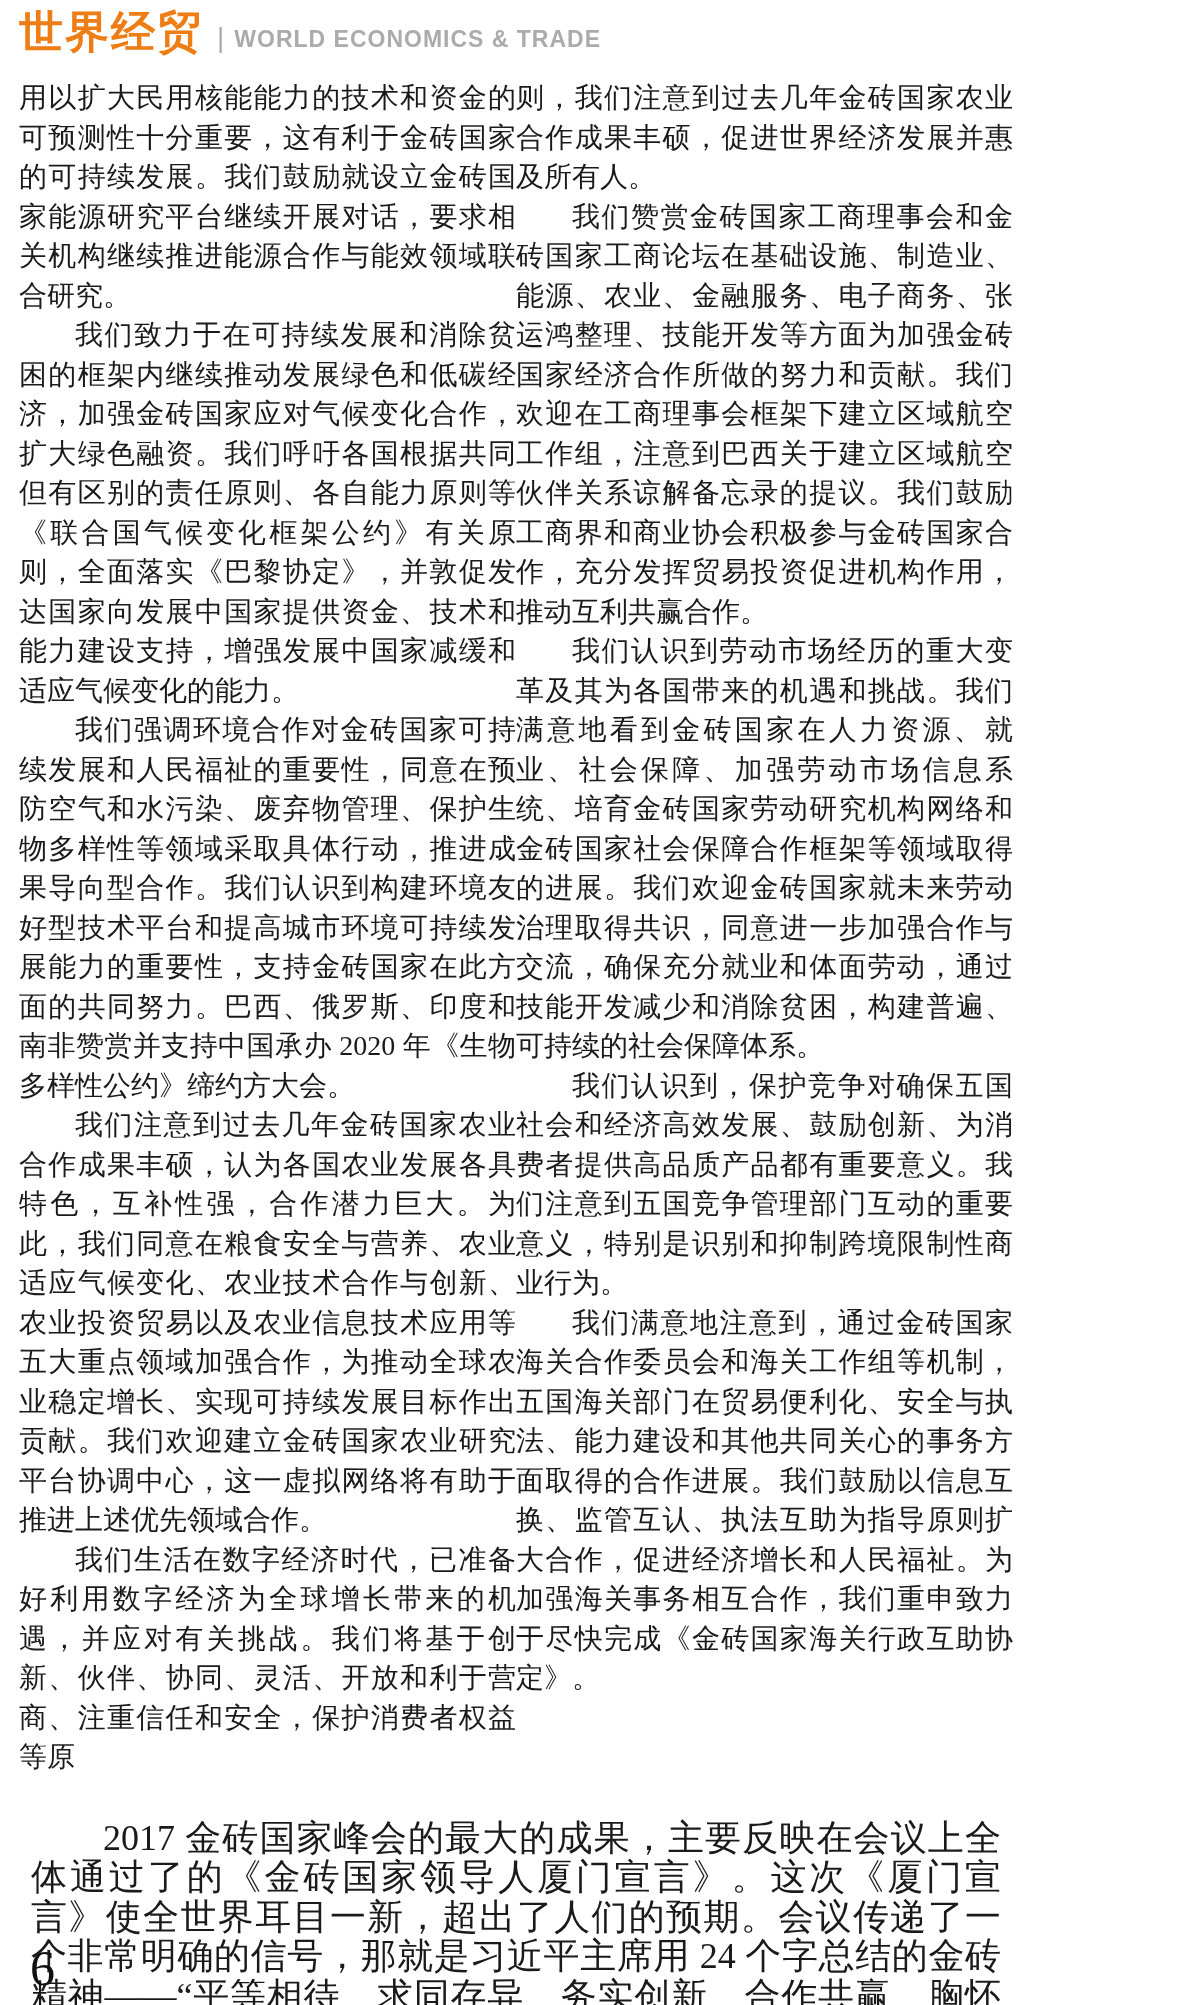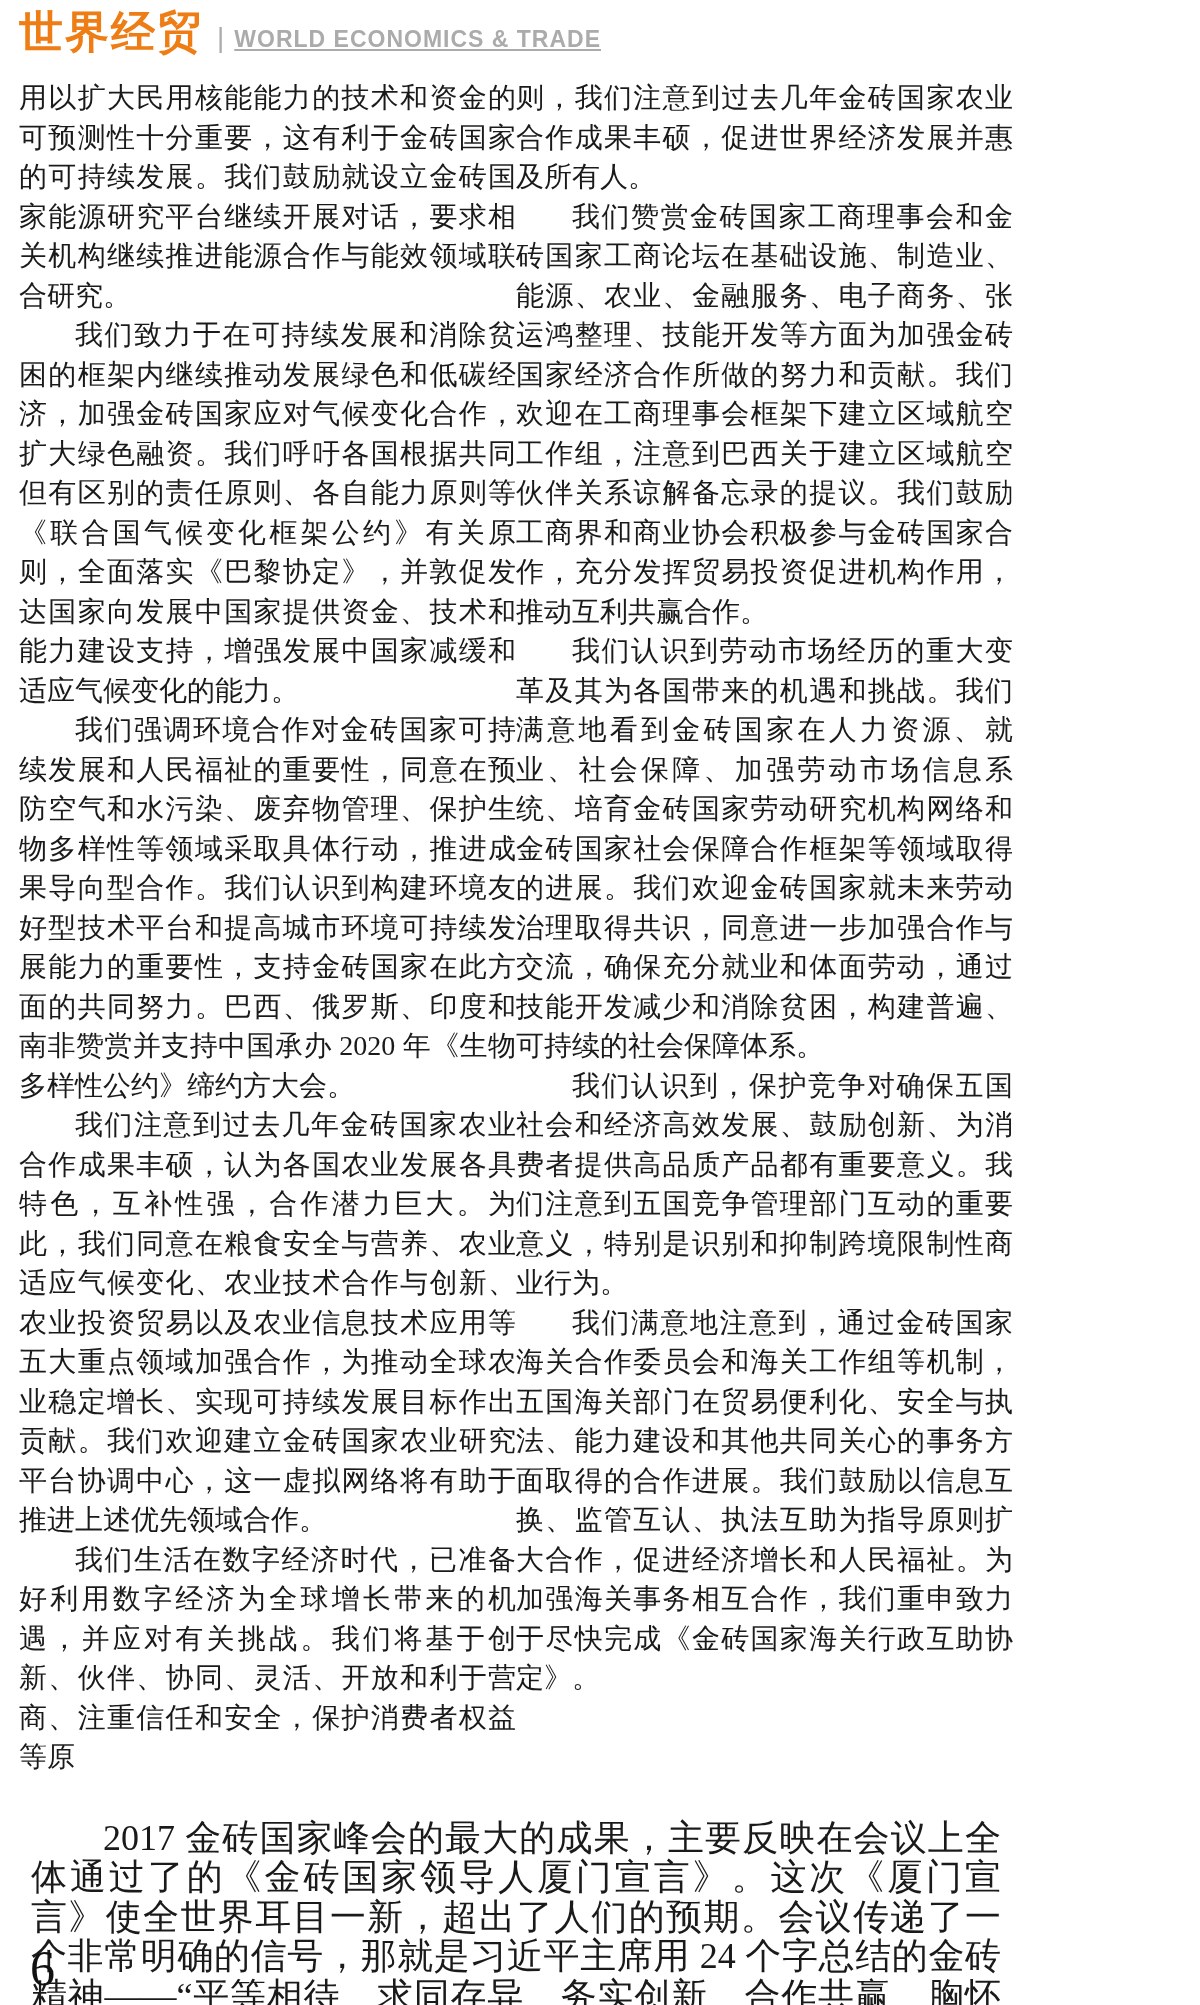--- a/index.html
+++ b/index.html
@@ -38,21 +38,20 @@
     font-weight: normal;
     margin: 0 10px 0 14px;
     line-height: 1;
   }
   .masthead .en {
     color: var(--subtitle, #ABABAB);
     font-size: 23px;
     font-weight: bold;
     letter-spacing: 1px;
     line-height: 1;
-    text-decoration: underline;
   }
   
   .columns {
     display: flex;
     margin: 20px 15px 0 19px;
   }
   .col {
     flex: 1 1 0;
     font-size: 28px;
     line-height: 39.5px;

